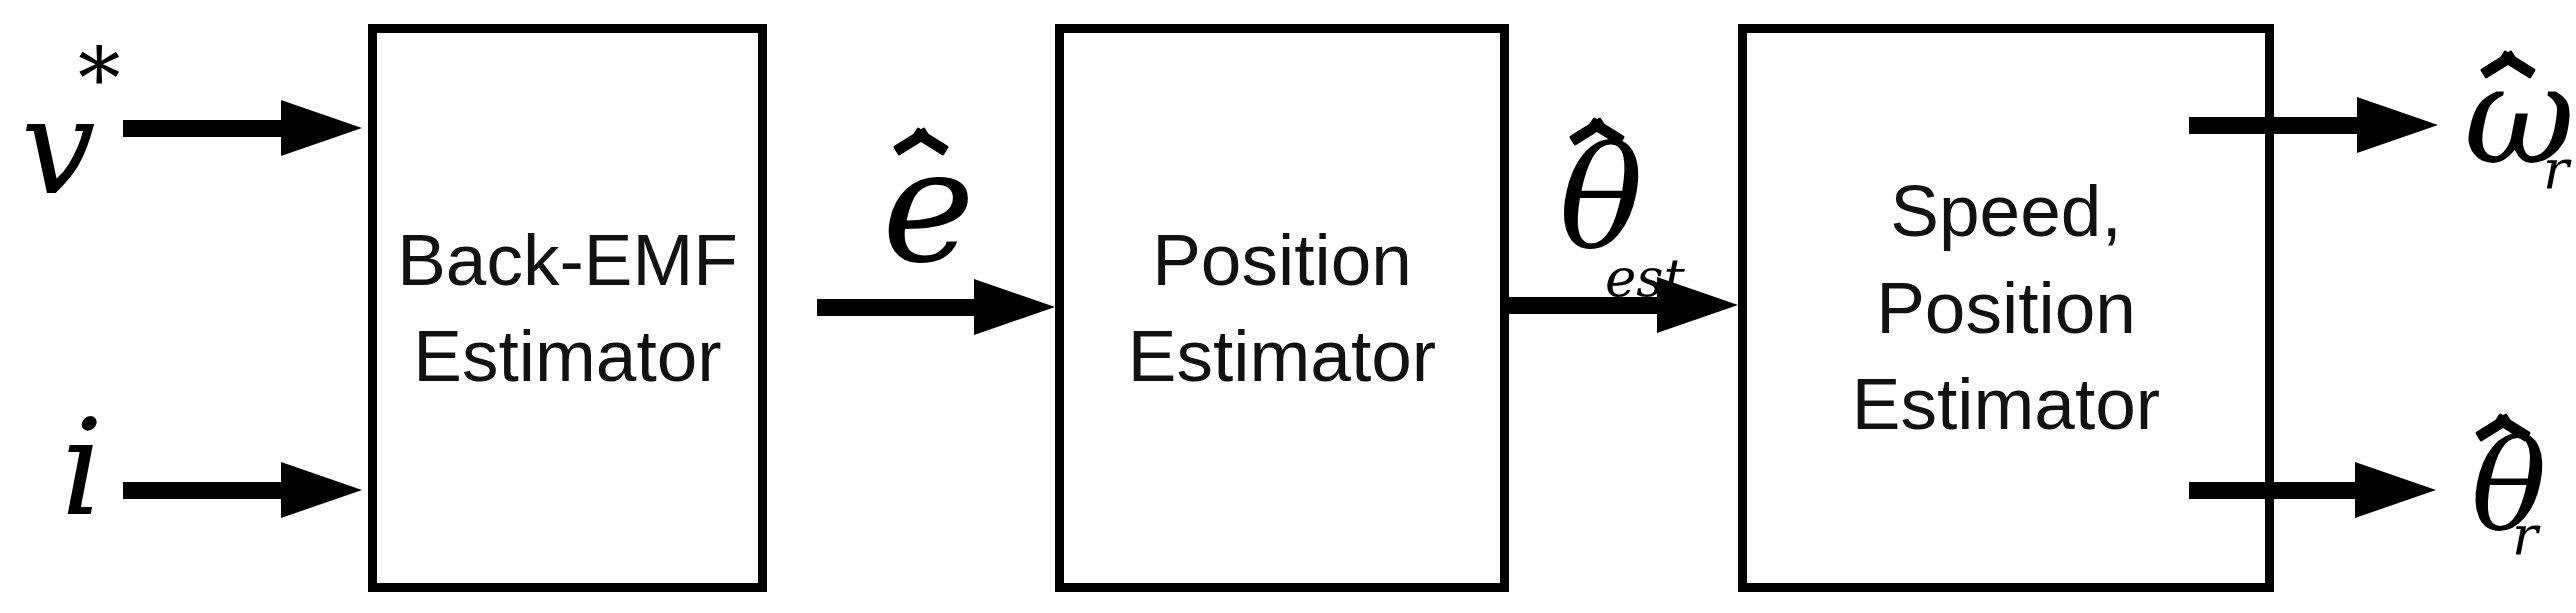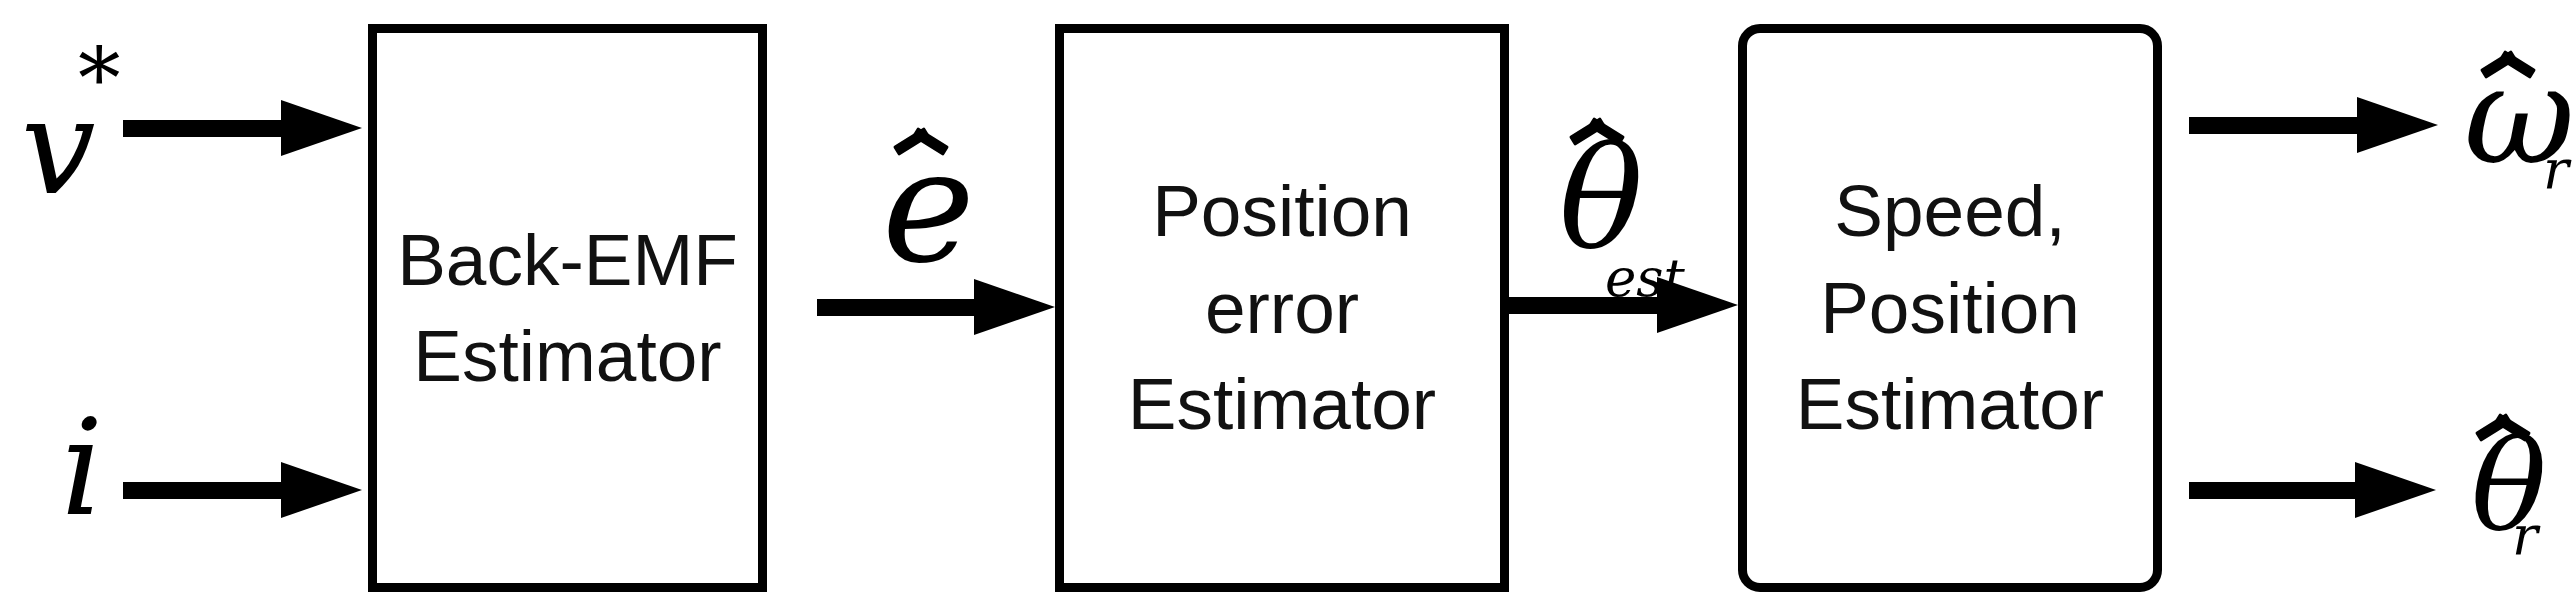--- a/index.html
+++ b/index.html
@@ -31,21 +31,21 @@
   }
   .block-line {
     font-size: 73px;
     line-height: 1.32;
     color: #111111;
     white-space: nowrap;
     text-align: center;
   }
   #block-1 { left: 368px;  width: 399px; justify-content: center; }
   #block-2 { left: 1055px; width: 454px; }
-  #block-3 { left: 1738px; width: 424px; border-radius: 22px; }
+  #block-3 { left: 1738px; width: 536px; }
 
   
   .arrow { position: absolute; left: 0; top: 0; width: 0; height: 0; }
   .shaft {
     position: absolute;
     height: 17px;
     background: #000000;
   }
   .head {
     position: absolute;
@@ -85,21 +85,20 @@
 
 <div class="canvas">
 
   <div class="block" id="block-1">
     <div class="block-line">Back-EMF</div>
     <div class="block-line">Estimator</div>
   </div>
 
   <div class="block" id="block-2">
     <div class="block-line">Position</div>
-    <div class="block-line">error</div>
     <div class="block-line">Estimator</div>
   </div>
 
   <div class="block" id="block-3">
     <div class="block-line">Speed,</div>
     <div class="block-line">Position</div>
     <div class="block-line">Estimator</div>
   </div>
 
   <div class="arrow">

